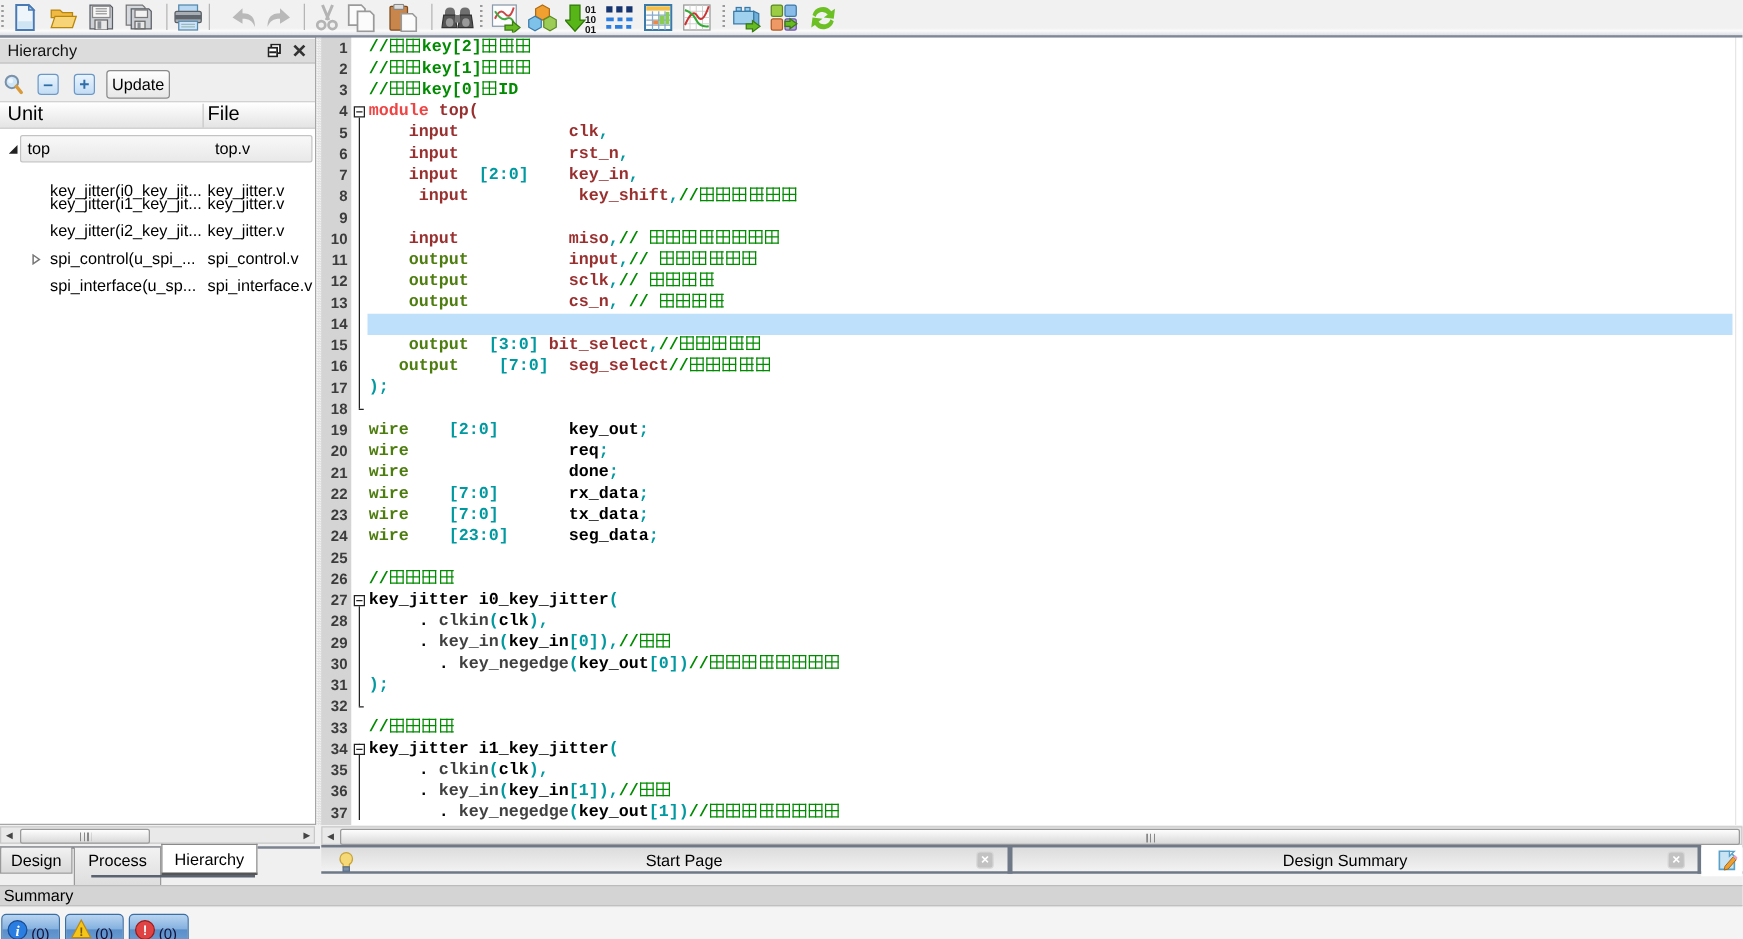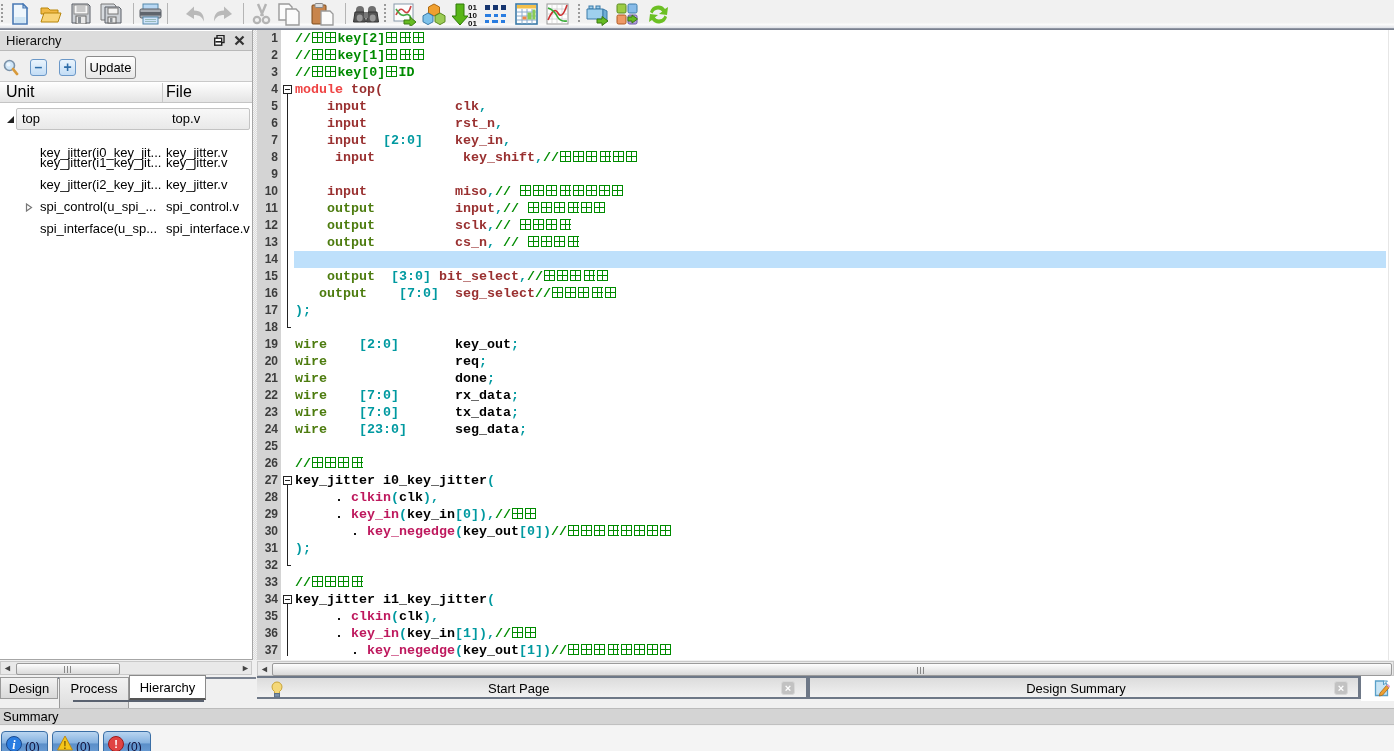--- a/index.html
+++ b/index.html
@@ -30,21 +30,21 @@
   background:linear-gradient(#f8f8f8,#e9e9e9)}
 
 #editor{left:256px;top:28px;width:1138px;height:632px;background:#fff;overflow:hidden}
 #gutter{left:0;top:0;width:25px;height:632px;background:#d4d4d4}
 #lnums{left:0;top:1.5px;width:22px;text-align:right;
   font:bold 12px "Liberation Sans",sans-serif;color:#3c3c3c;line-height:17px}
 #hl14{left:38px;top:222.5px;width:1092px;height:17px;background:#bee0fb}
 #code{left:39px;top:1.5px;font:bold 13.34px "Liberation Mono",monospace;line-height:17px;
   white-space:pre;color:#000}
 .cm{color:#008b00}.kb{color:#ef4444}.rd{color:#993030}.nv{color:#4d7c0f}
-.tl{color:#0099a0}.tg{color:#be185d}
+.tl{color:#0099a0}.tg{color:#404040}
 .c{display:inline-block;width:11.2px;height:11.5px;margin:0 1px;vertical-align:-1.5px;
   background:
    linear-gradient(currentColor,currentColor) 0 0/11.2px 1.4px no-repeat,
    linear-gradient(currentColor,currentColor) 0 100%/11.2px 1.4px no-repeat,
    linear-gradient(currentColor,currentColor) 0 0/1.4px 11.5px no-repeat,
    linear-gradient(currentColor,currentColor) 100% 0/1.4px 11.5px no-repeat,
    linear-gradient(currentColor,currentColor) 0 5px/11.2px 1.4px no-repeat,
    linear-gradient(currentColor,currentColor) 5px 0/1.4px 11.5px no-repeat}
 .fbox{left:27px;width:9px;height:9px;border:1px solid #222;background:#fff;z-index:3}
 .fbox:after{content:"";position:absolute;left:1px;top:3px;width:5px;height:1px;background:#222}
@@ -335,21 +335,21 @@
     <div class="abs arrow" style="left:2px;top:0.5px">◄</div>
     <div class="abs sthumb" style="left:14px;top:0.5px;width:1120px;height:13px">
       <div class="abs grip" style="left:644px;top:3px;width:9px;height:7px"></div>
     </div>
   </div>
 <div class="abs" id="tabbar">
     <svg class="abs" style="left:14px;top:3px" width="12" height="17" viewBox="0 0 12 17">
       <path d="M6 1 a5 5 0 0 1 5 5 q0 3 -2.5 4.5 l0 2 h-5 l0 -2 Q1 9 1 6 a5 5 0 0 1 5 -5z" fill="#f5d878" stroke="#c8a43a"></path>
       <rect x="3.5" y="12.5" width="5" height="3.5" fill="#7a8fa8" stroke="#5a6f88"></rect>
     </svg>
-    <div class="abs" style="left:231px;top:3px;width:90px;height:16px;font-size:13px;text-align:left">Start Page</div>
+    <div class="abs" style="left:231px;top:3px;width:90px;height:16px;font-size:13px;text-align:right">Start Page</div>
     <div class="abs xbtn" style="left:524px;top:3px">×</div>
     <div class="abs" style="left:549px;top:-2px;width:4px;height:23px;background:#6e7887"></div>
     <div class="abs" style="left:764px;top:3px;width:110px;height:16px;font-size:13px;text-align:center">Design Summary</div>
     <div class="abs xbtn" style="left:1077px;top:3px">×</div>
     <div class="abs" style="left:1101px;top:-2px;width:3px;height:23px;background:#6e7887"></div>
     <div class="abs" style="left:1104px;top:-2px;width:33px;height:25px;background:#fff"></div>
     <svg class="abs" style="left:1117px;top:2px" width="16" height="17" viewBox="0 0 16 17">
       <path d="M1.5 1 h8 l4 4 v10.5 h-12 z" fill="#c8e4f4" stroke="#5aa0c8" stroke-width="1.3"></path>
       <path d="M9.5 5 L13.5 1 l-4 0 z" fill="#e8f4fb" stroke="#5aa0c8" stroke-width="1"></path>
       <path d="M6 13 L12.5 5.5 l2.5 2.2 -6.5 7.5 -3.2 0.8z" fill="#f0a030" stroke="#a06a20" stroke-width="0.8"></path>

